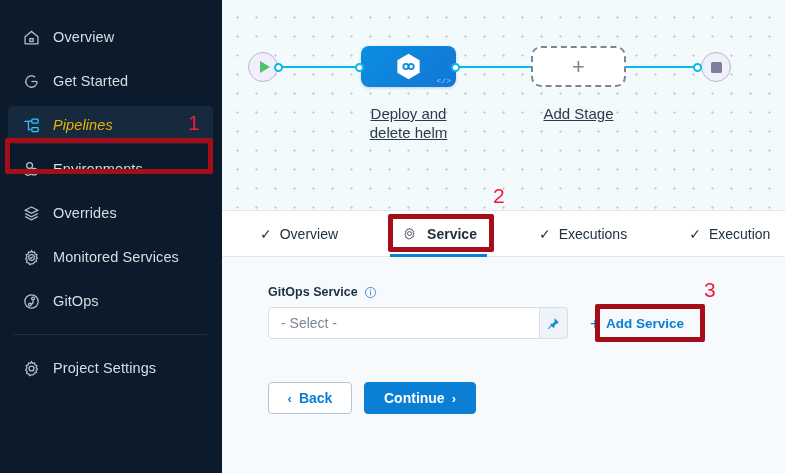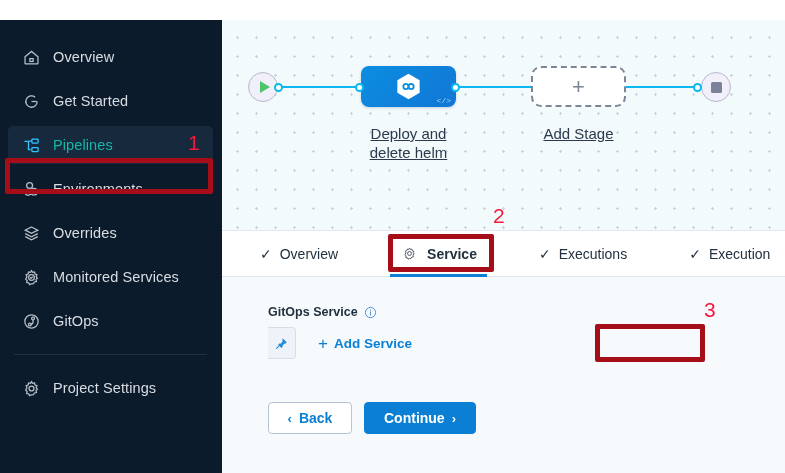--- a/index.html
+++ b/index.html
@@ -6,21 +6,20 @@
   html, body {
     width: 785px; height: 473px;
     font-family: "Liberation Sans", sans-serif;
     overflow: hidden;
     background: #ffffff;
   }
   #app {
     position: relative;
     width: 785px; height: 336px;
     display: flex;
-    margin-top: 20px;
   }
 
   
   .sidebar {
     width: 222px;
     height: 473px;
     background: #0b1b2b;
     flex: 0 0 222px;
     position: relative;
     padding-top: 18px;
@@ -35,21 +34,22 @@
     padding-left: 14px;
     border-radius: 5px;
     color: #d9dde3;
     font-size: 14.5px;
     letter-spacing: 0.1px;
     cursor: pointer;
   }
   .nav-item + .nav-item { margin-top: 6px; align-items: center; }
   .nav-item.active {
     background: #16293d;
-    color: #14b8a6;
+    color: #eab308;
+    font-style: italic;
   }
   .nav-item.active .nav-ico svg { stroke: #33c5ff; }
   .nav-ico {
     width: 19px; height: 19px;
     display: inline-flex;
     align-items: center; justify-content: center;
     flex: 0 0 19px;
   }
   .nav-ico svg { stroke: #b6bec9; fill: none; stroke-width: 1.35; }
   .nav-divider {
@@ -466,20 +466,23 @@
         <span class="info-ico">
           <svg viewBox="0 0 16 16" width="13" height="13" fill="none" stroke="#4a90d9" stroke-width="1.2">
             <circle cx="8" cy="8" r="6.3"></circle>
               <path d="M8 7.1v4.1" stroke-linecap="round"></path>
               <circle cx="8" cy="4.9" r="0.75" fill="#4a90d9" stroke="none"></circle>
           </svg>
         </span>
       </div>
 
       <div class="select-row">
+        <div class="select-box">
+          <span>- Select -</span>
+        </div>
         <div class="pin-btn">
           <svg viewBox="0 0 16 16" width="13" height="13">
             <path d="M9.4 1.6 14.4 6.6l-1.6 1.6-1.0-.3-2.6 2.6.2 1.6-1.4 1.4-4.1-4.1 1.4-1.4 1.6.2 2.6-2.6-.3-1z" fill="#1c8ad6"></path>
             <path d="M5.1 10.9 1.9 14.1" stroke="#1c8ad6" stroke-width="1.3" stroke-linecap="round"></path>
           </svg>
         </div>
         <div class="add-service">
           <span class="add-plus">+</span>
           <span>Add Service</span>
         </div>

